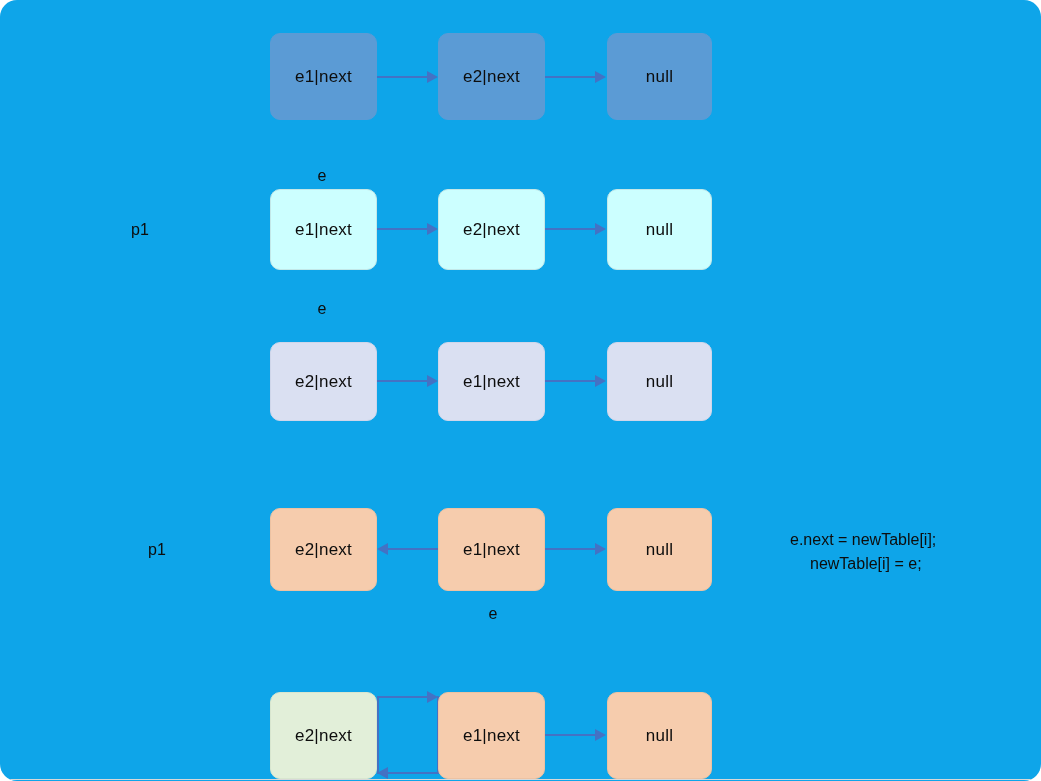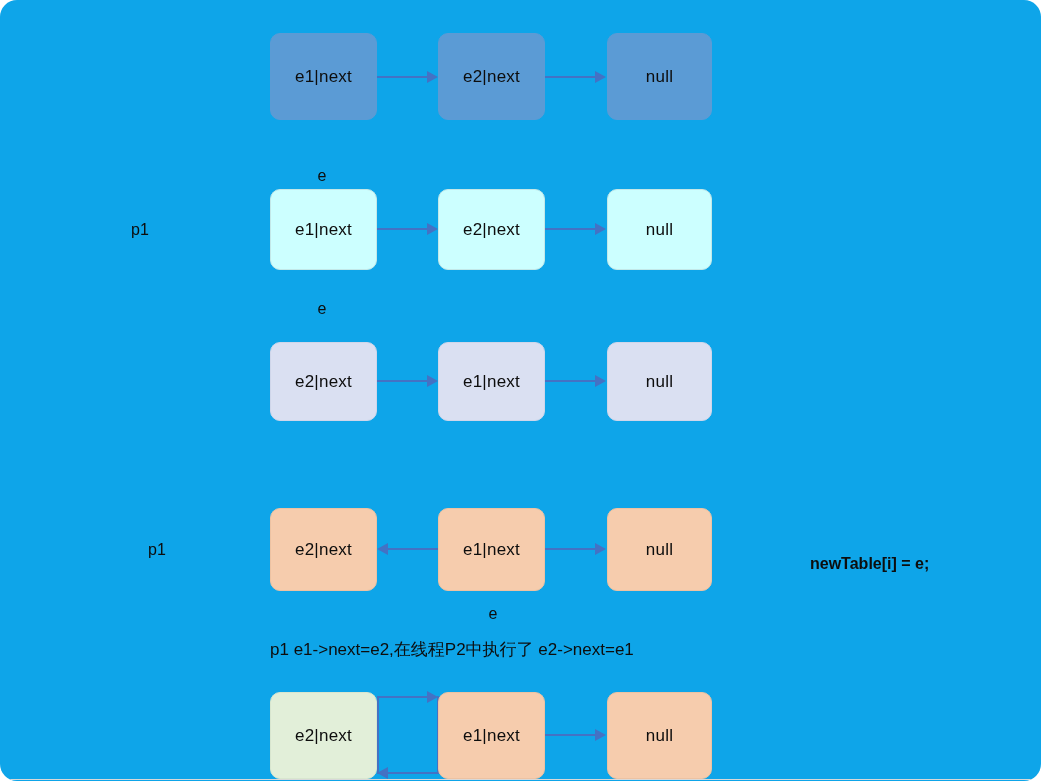--- a/index.html
+++ b/index.html
@@ -130,23 +130,23 @@
   <div class="arrowhead left" style="left:377px; top:543px;"></div>
 
   <div class="node peach" style="left:438px; top:508px; width:107px; height:83px;">e1|next</div>
   <div class="edge" style="left:545px; top:548px; width:52px;"></div>
   <div class="arrowhead right" style="left:595px; top:543px;"></div>
 
   <div class="node peach" style="left:607px; top:508px; width:105px; height:83px;">null</div>
 
   <div class="lbl center" style="left:493px; top:604px;">e</div>
 
-  <div class="code" style="left:810px; top:552px;font-weight:bold;">newTable[i] = e;</div>
+  <div class="code" style="left:790px; top:528px;">e.next = newTable[i];</div>
+  <div class="code" style="left:810px; top:552px;">newTable[i] = e;</div>
 
-  <div class="lbl" style="left:270px; top:639px; font-size:17px;">p1 e1-&gt;next=e2,在线程P2中执行了 e2-&gt;next=e1</div>
 
   <div class="node green" style="left:270px; top:692px; width:107px; height:87px;">e2|next</div>
 
   <div class="edge vert" style="left:377px; top:696px; height:78px;"></div>
   <div class="edge" style="left:377px; top:696px; width:52px;"></div>
   <div class="arrowhead right" style="left:427px; top:691px;"></div>
 
   <div class="edge vert" style="left:437px; top:696px; height:78px;"></div>
   <div class="edge" style="left:388px; top:772px; width:50px;"></div>
   <div class="arrowhead left" style="left:377px; top:767px;"></div>

